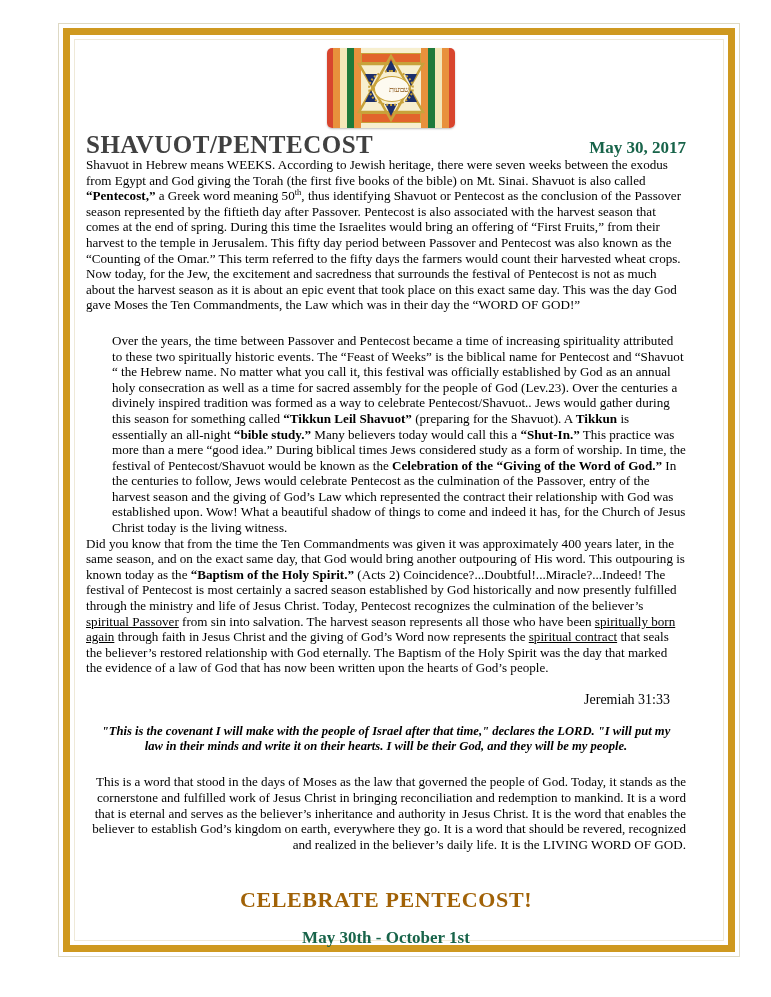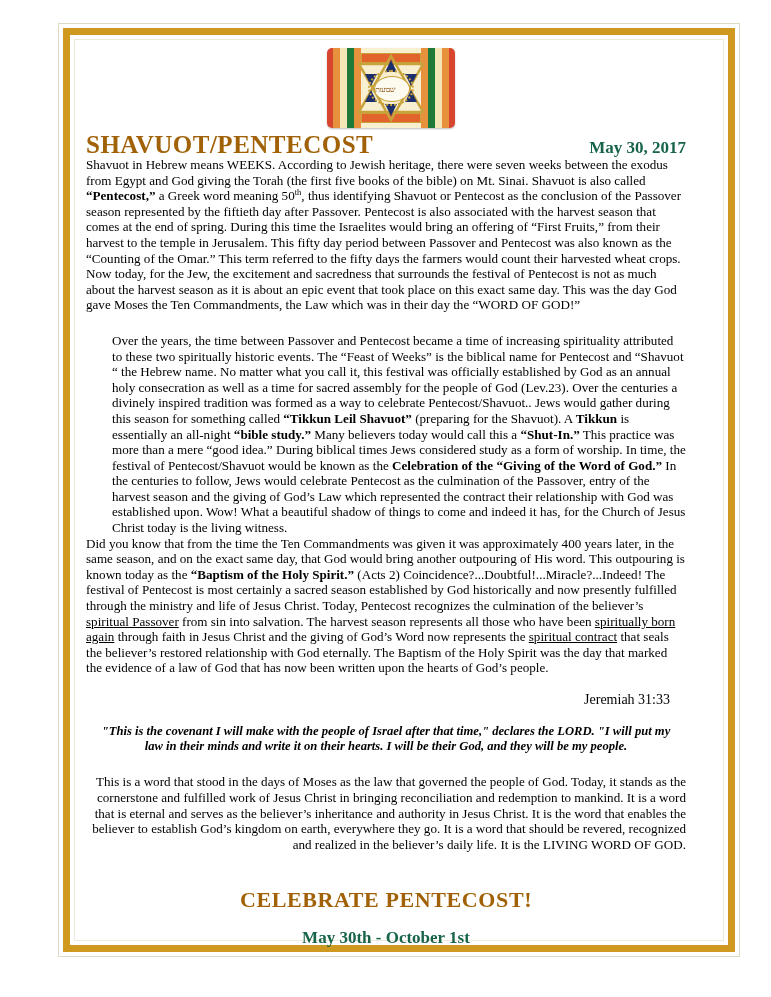--- a/index.html
+++ b/index.html
@@ -109,21 +109,21 @@
   }
   #em-center {
     position: absolute;
     left: 47px; top: 28px;
     width: 34px; height: 24px;
     border-radius: 50%;
     background: #fdfaf0;
     border: 1.5px solid #c8a23a;
     display: flex;
     align-items: center;
-    justify-content: flex-start;
+    justify-content: flex-end;
     overflow: hidden;
   }
   #em-center-text {
     font-family: "DejaVu Serif", serif;
     font-size: 8px;
     color: #8d5a1e;
     letter-spacing: -0.5px;
     white-space: nowrap;
   }
   #em-ring {
@@ -139,21 +139,21 @@
   #title-row {
     display: flex;
     align-items: baseline;
     justify-content: space-between;
     margin-top: -2px;
   }
   #doc-title {
     font-family: "Liberation Serif", "DejaVu Serif", serif;
     font-size: 25px;
     font-weight: bold;
-    color: #a16207;
+    color: #404040;
     letter-spacing: 0.5px;
     line-height: 1;
     white-space: nowrap;
   }
   #doc-date {
     font-family: "Liberation Serif", "DejaVu Serif", serif;
     font-size: 17px;
     font-weight: bold;
     color: #18644a;
     line-height: 1;

